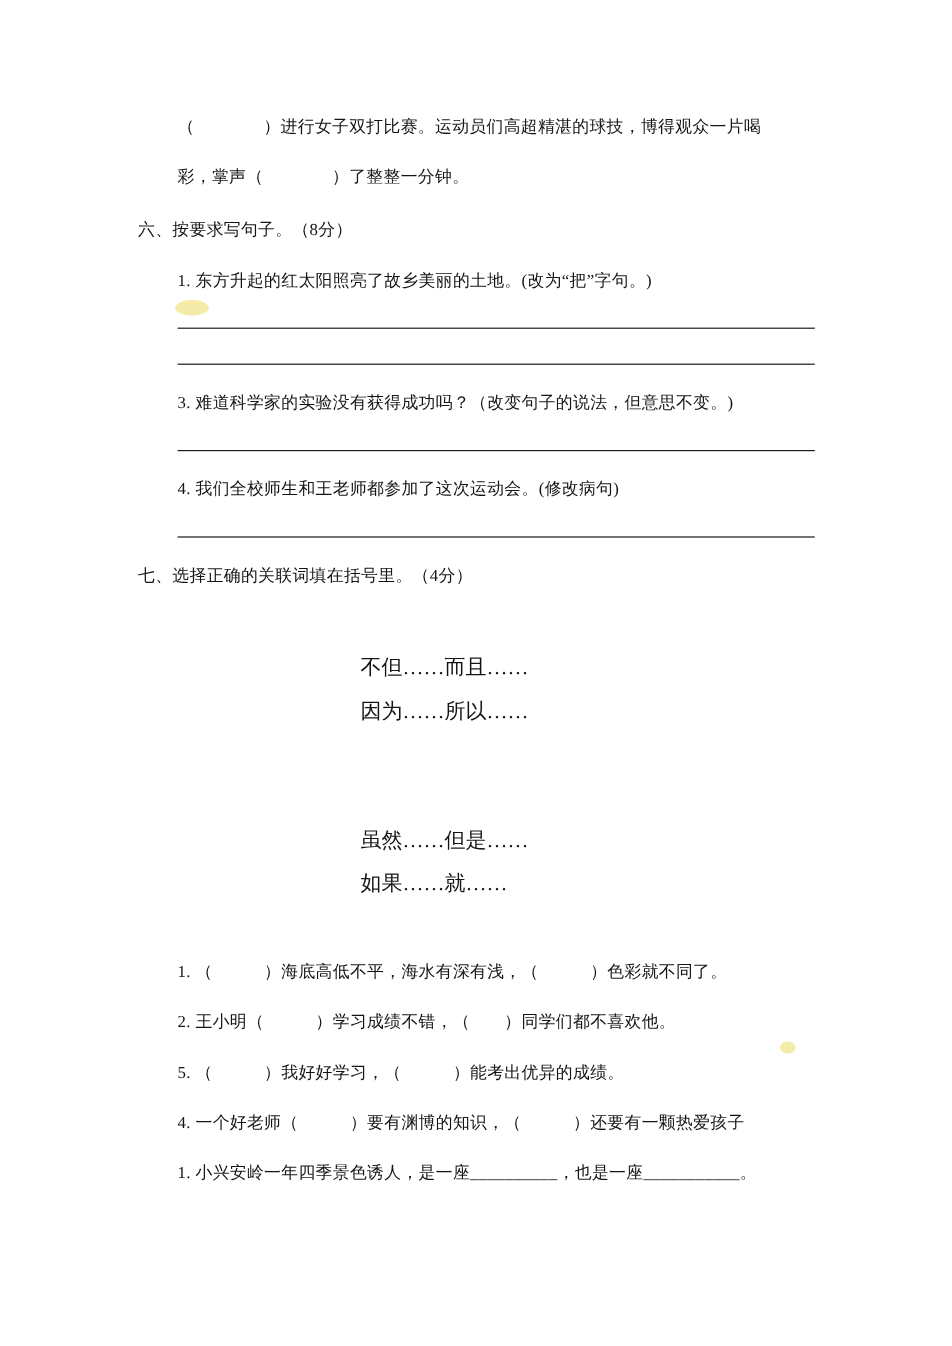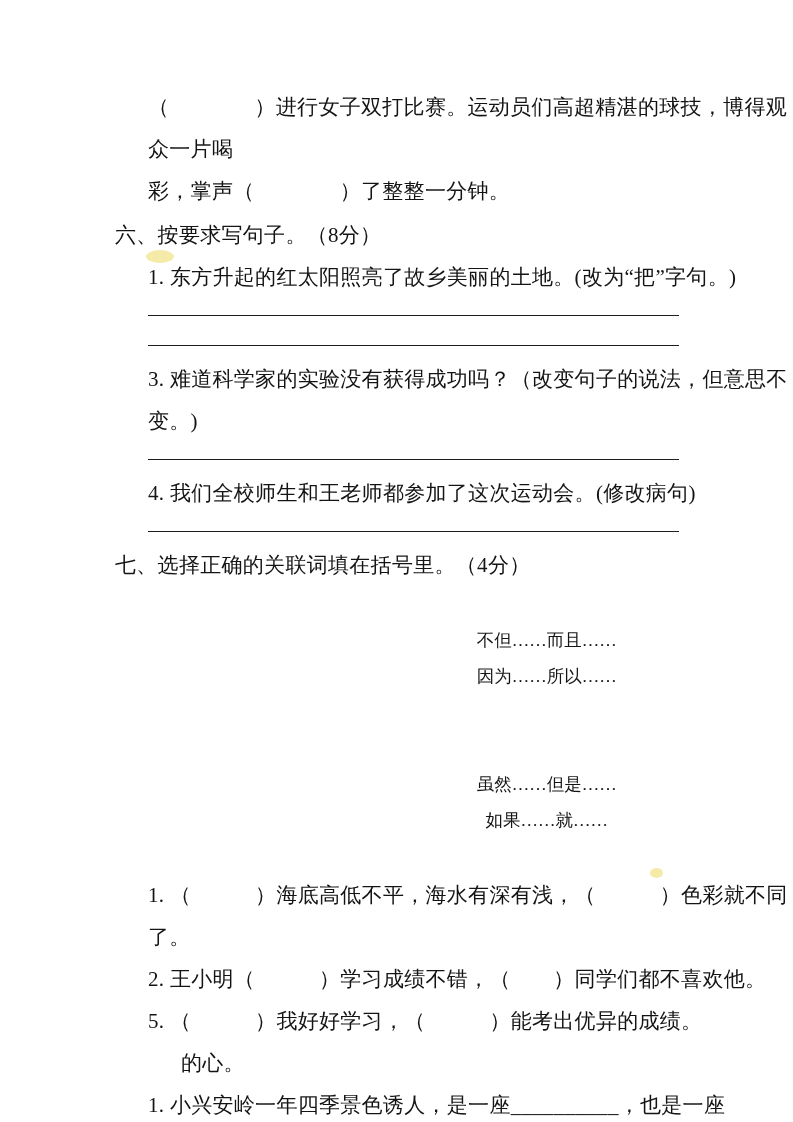--- a/index.html
+++ b/index.html
@@ -7,41 +7,40 @@
   body {
     width: 793px;
     height: 1122px;
     position: relative;
     overflow: hidden;
     font-family: "Liberation Serif", "DejaVu Serif", serif;
     color: #141414;
   }
   .sheet { padding-top: 86px; }
   .line {
-    font-size: 21px;
+    font-size: 14px;
     line-height: 42px;
     white-space: pre-wrap;
     letter-spacing: 0.3px;
   }
   .indent-head { margin-left: 115px; }
   .indent-item { margin-left: 148px; }
   .indent-cont { margin-left: 181px; }
   .answer-line {
     margin-left: 148px;
     width: 531px;
     height: 18px;
     border-bottom: 1.4px solid #1c1c1c;
     margin-bottom: 12px;
   }
   .bank-line {
     margin-left: 283px;
     font-size: 17.5px;
     line-height: 36px;
     white-space: pre;
-    text-align: center;
   }
   .bank-left { display: inline-block; width: 190px; }
   .section-gap { margin-top: 2px; }
   .artifact {
     position: absolute;
     background: #e9d751;
     opacity: 0.5;
     border-radius: 50%;
     pointer-events: none;
   }
@@ -76,21 +75,21 @@
     <span>因为……所以……</span>
   </div>
   <div class="bank-line">
     <span class="bank-left">虽然……但是……</span>
     <span>如果……就……</span>
   </div>
 
   <div class="line indent-item">1. （　　　）海底高低不平，海水有深有浅，（　　　）色彩就不同了。</div>
   <div class="line indent-item">2. 王小明（　　　）学习成绩不错，（　　）同学们都不喜欢他。</div>
   <div class="line indent-item">5. （　　　）我好好学习，（　　　）能考出优异的成绩。</div>
-  <div class="line indent-cont">的心。</div>
+  <div class="line indent-item">4. 一个好老师（　　　）要有渊博的知识，（　　　）还要有一颗热爱孩子</div>
 
 
   <div class="line indent-item">1. 小兴安岭一年四季景色诱人，是一座__________，也是一座___________。</div>
 
 </div>
 
 <div class="artifact" id="artifact1"></div>
 <div class="artifact" id="artifact2"></div>
 
 </body></html>

